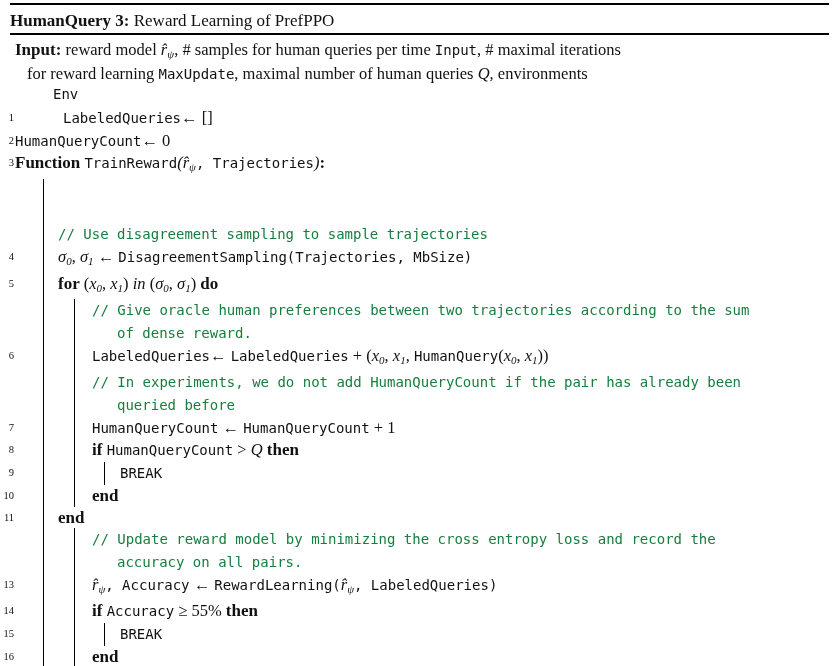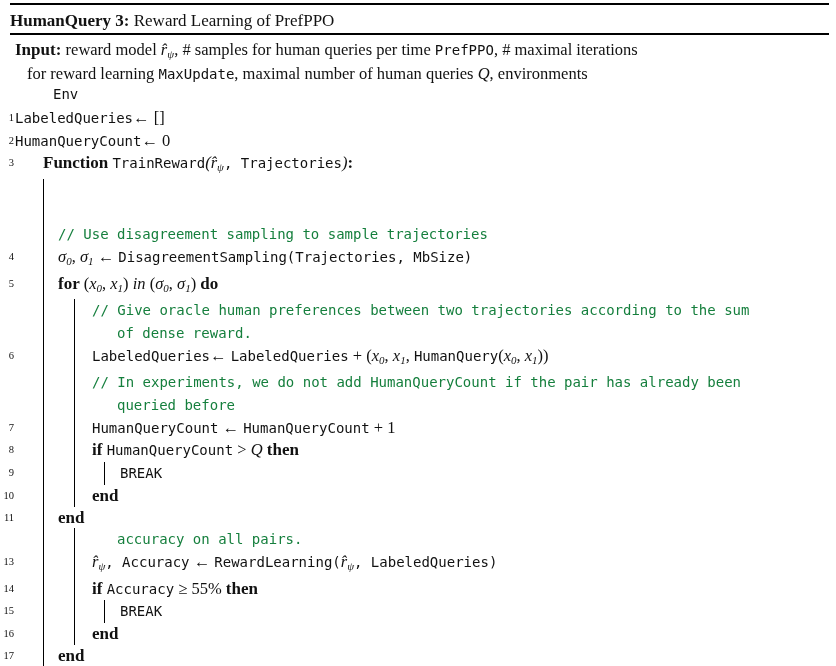--- a/index.html
+++ b/index.html
@@ -48,37 +48,37 @@
 <body>
 
 <div class="page">
   <div class="rule top"></div>
   <div class="title">
     <span class="bold">HumanQuery 3:</span><span> Reward Learning of PrefPPO</span>
   </div>
   <div class="rule mid"></div>
 
   <div class="inputblock">
-      <div class="inputrow" style="padding-left: 15px;"><span class="kw">Input: </span><span class="rm">reward model </span><span class="m">r̂</span><span class="msub">ψ</span><span class="rm">, # samples for human queries per time </span><span class="tt">PrefPPO</span><span class="rm">, # maximal iterations</span></div>
+      <div class="inputrow" style="padding-left: 15px;"><span class="kw">Input: </span><span class="rm">reward model </span><span class="m">r̂</span><span class="msub">ψ</span><span class="rm">, # samples for human queries per time </span><span class="tt">Input</span><span class="rm">, # maximal iterations</span></div>
       <div class="inputrow" style="padding-left: 27px;"><span class="rm">for reward learning </span><span class="tt">MaxUpdate</span><span class="rm">, maximal number of human queries </span><span class="m">Q</span><span class="rm">, environments</span></div>
       <div class="inputrow" style="padding-left: 53px;"><span class="tt">Env</span></div>
     </div>
 
   <div class="body">
       <div class="row">
         <span class="num">1</span>
-        <span class="content" style="padding-left: 1px;"><span class="tt">LabeledQueries</span><span class="rm">← []</span></span>
+        <span class="content" style="padding-left: 1px; margin-left: 48px;"><span class="tt">LabeledQueries</span><span class="rm">← []</span></span>
       </div>
       <div class="row">
         <span class="num">2</span>
         <span class="content" style="padding-left: 1px;"><span class="tt">HumanQueryCount</span><span class="rm">← 0</span></span>
       </div>
       <div class="row">
         <span class="num">3</span>
-        <span class="content" style="padding-left: 1px; margin-left: 28px;"><span class="kw">Function </span><span class="tt">TrainReward</span><span class="it">(</span><span class="m">r̂</span><span class="msub">ψ</span><span class="tt">, Trajectories</span><span class="it">)</span><span class="kw">:</span></span>
+        <span class="content" style="padding-left: 1px;"><span class="kw">Function </span><span class="tt">TrainReward</span><span class="it">(</span><span class="m">r̂</span><span class="msub">ψ</span><span class="tt">, Trajectories</span><span class="it">)</span><span class="kw">:</span></span>
       </div>
       <div class="row">
         <span class="num"></span>
         <span class="sp" style="width: 29px;"></span>
         <span class="rail"></span>
         <span class="content" style="padding-left: 14px; margin-top: 44px;"><span class="cmt">// Use disagreement sampling to sample trajectories</span></span>
       </div>
       <div class="row">
         <span class="num">4</span>
         <span class="sp" style="width: 29px;"></span>
@@ -170,20 +170,28 @@
         <span class="sp" style="width: 29px;"></span>
         <span class="rail"></span>
         <span class="content" style="padding-left: 14px;"><span class="kw">end</span></span>
       </div>
       <div class="row">
         <span class="num"></span>
         <span class="sp" style="width: 29px;"></span>
         <span class="rail"></span>
         <span class="sp" style="width: 30px;"></span>
         <span class="rail"></span>
+        <span class="content" style="padding-left: 17px;"><span class="cmt">// Update reward model by minimizing the cross entropy loss and record the</span></span>
+      </div>
+      <div class="row">
+        <span class="num"></span>
+        <span class="sp" style="width: 29px;"></span>
+        <span class="rail"></span>
+        <span class="sp" style="width: 30px;"></span>
+        <span class="rail"></span>
         <span class="content" style="padding-left: 42px;"><span class="cmt">accuracy on all pairs.</span></span>
       </div>
       <div class="row">
         <span class="num">13</span>
         <span class="sp" style="width: 29px;"></span>
         <span class="rail"></span>
         <span class="sp" style="width: 30px;"></span>
         <span class="rail"></span>
         <span class="content" style="padding-left: 17px;"><span class="m">r̂</span><span class="msub">ψ</span><span class="tt">, Accuracy</span><span class="rm"> ← </span><span class="tt">RewardLearning(</span><span class="m">r̂</span><span class="msub">ψ</span><span class="tt">, LabeledQueries)</span></span>
       </div>

